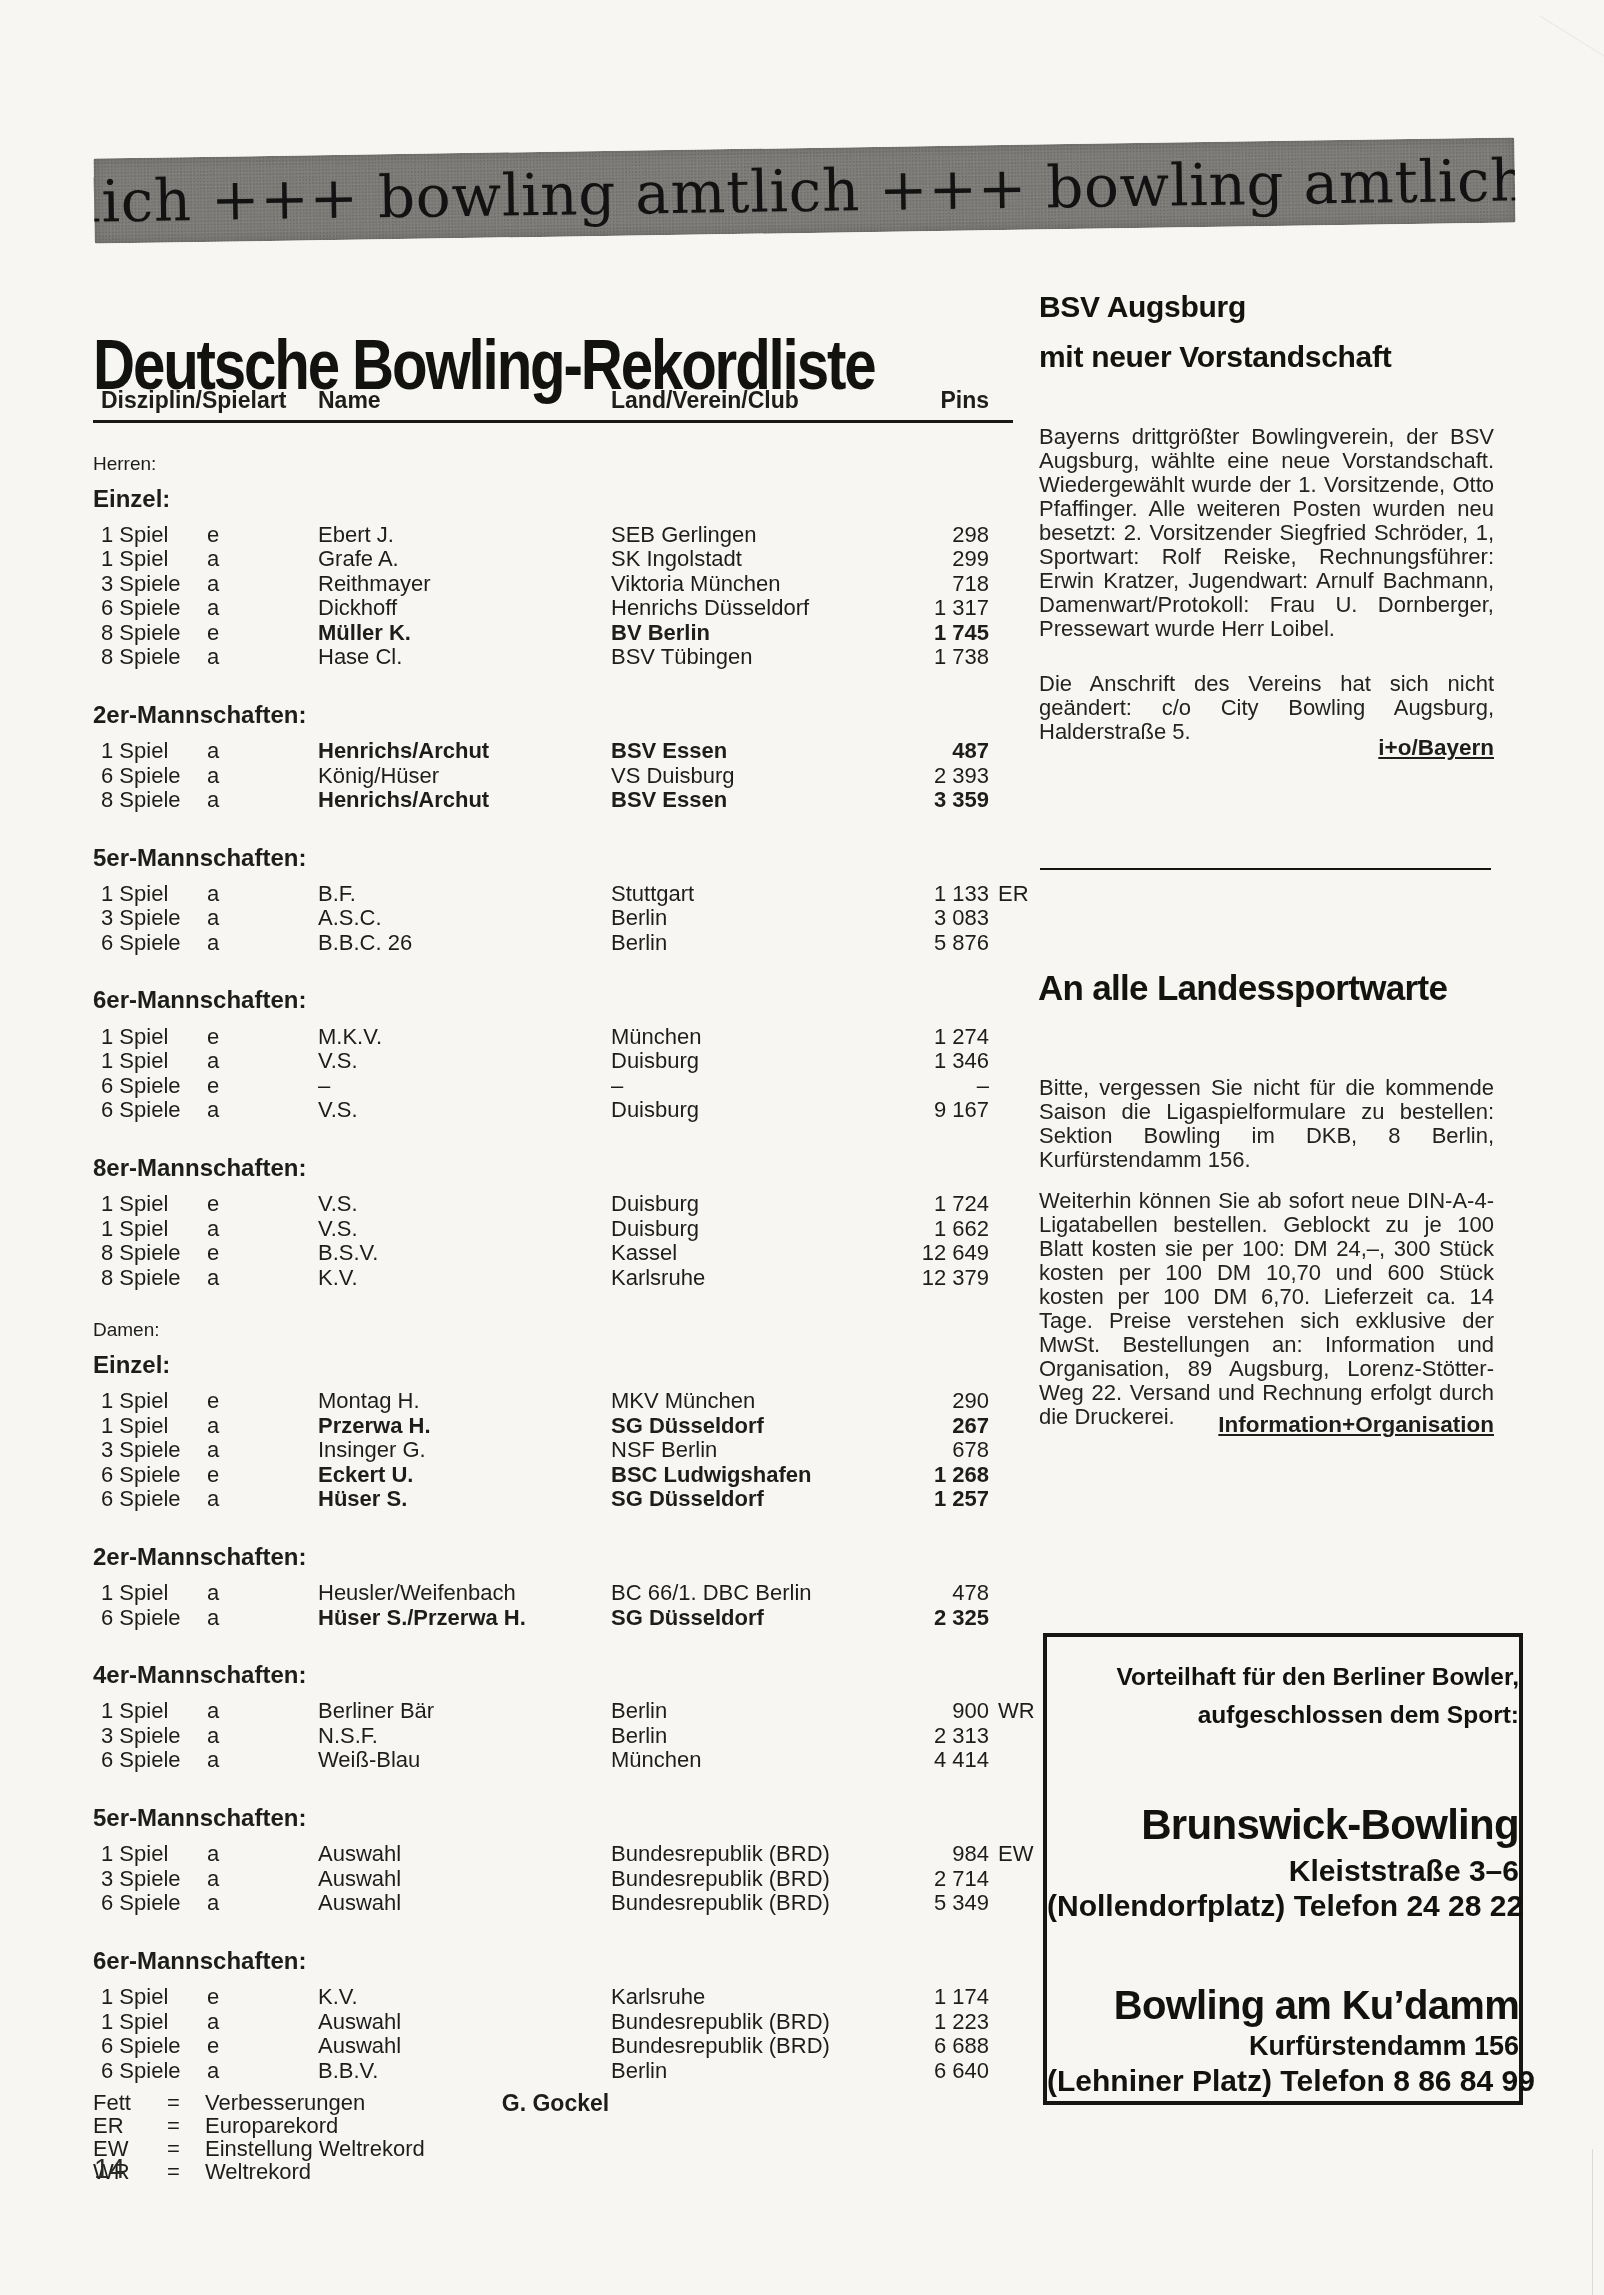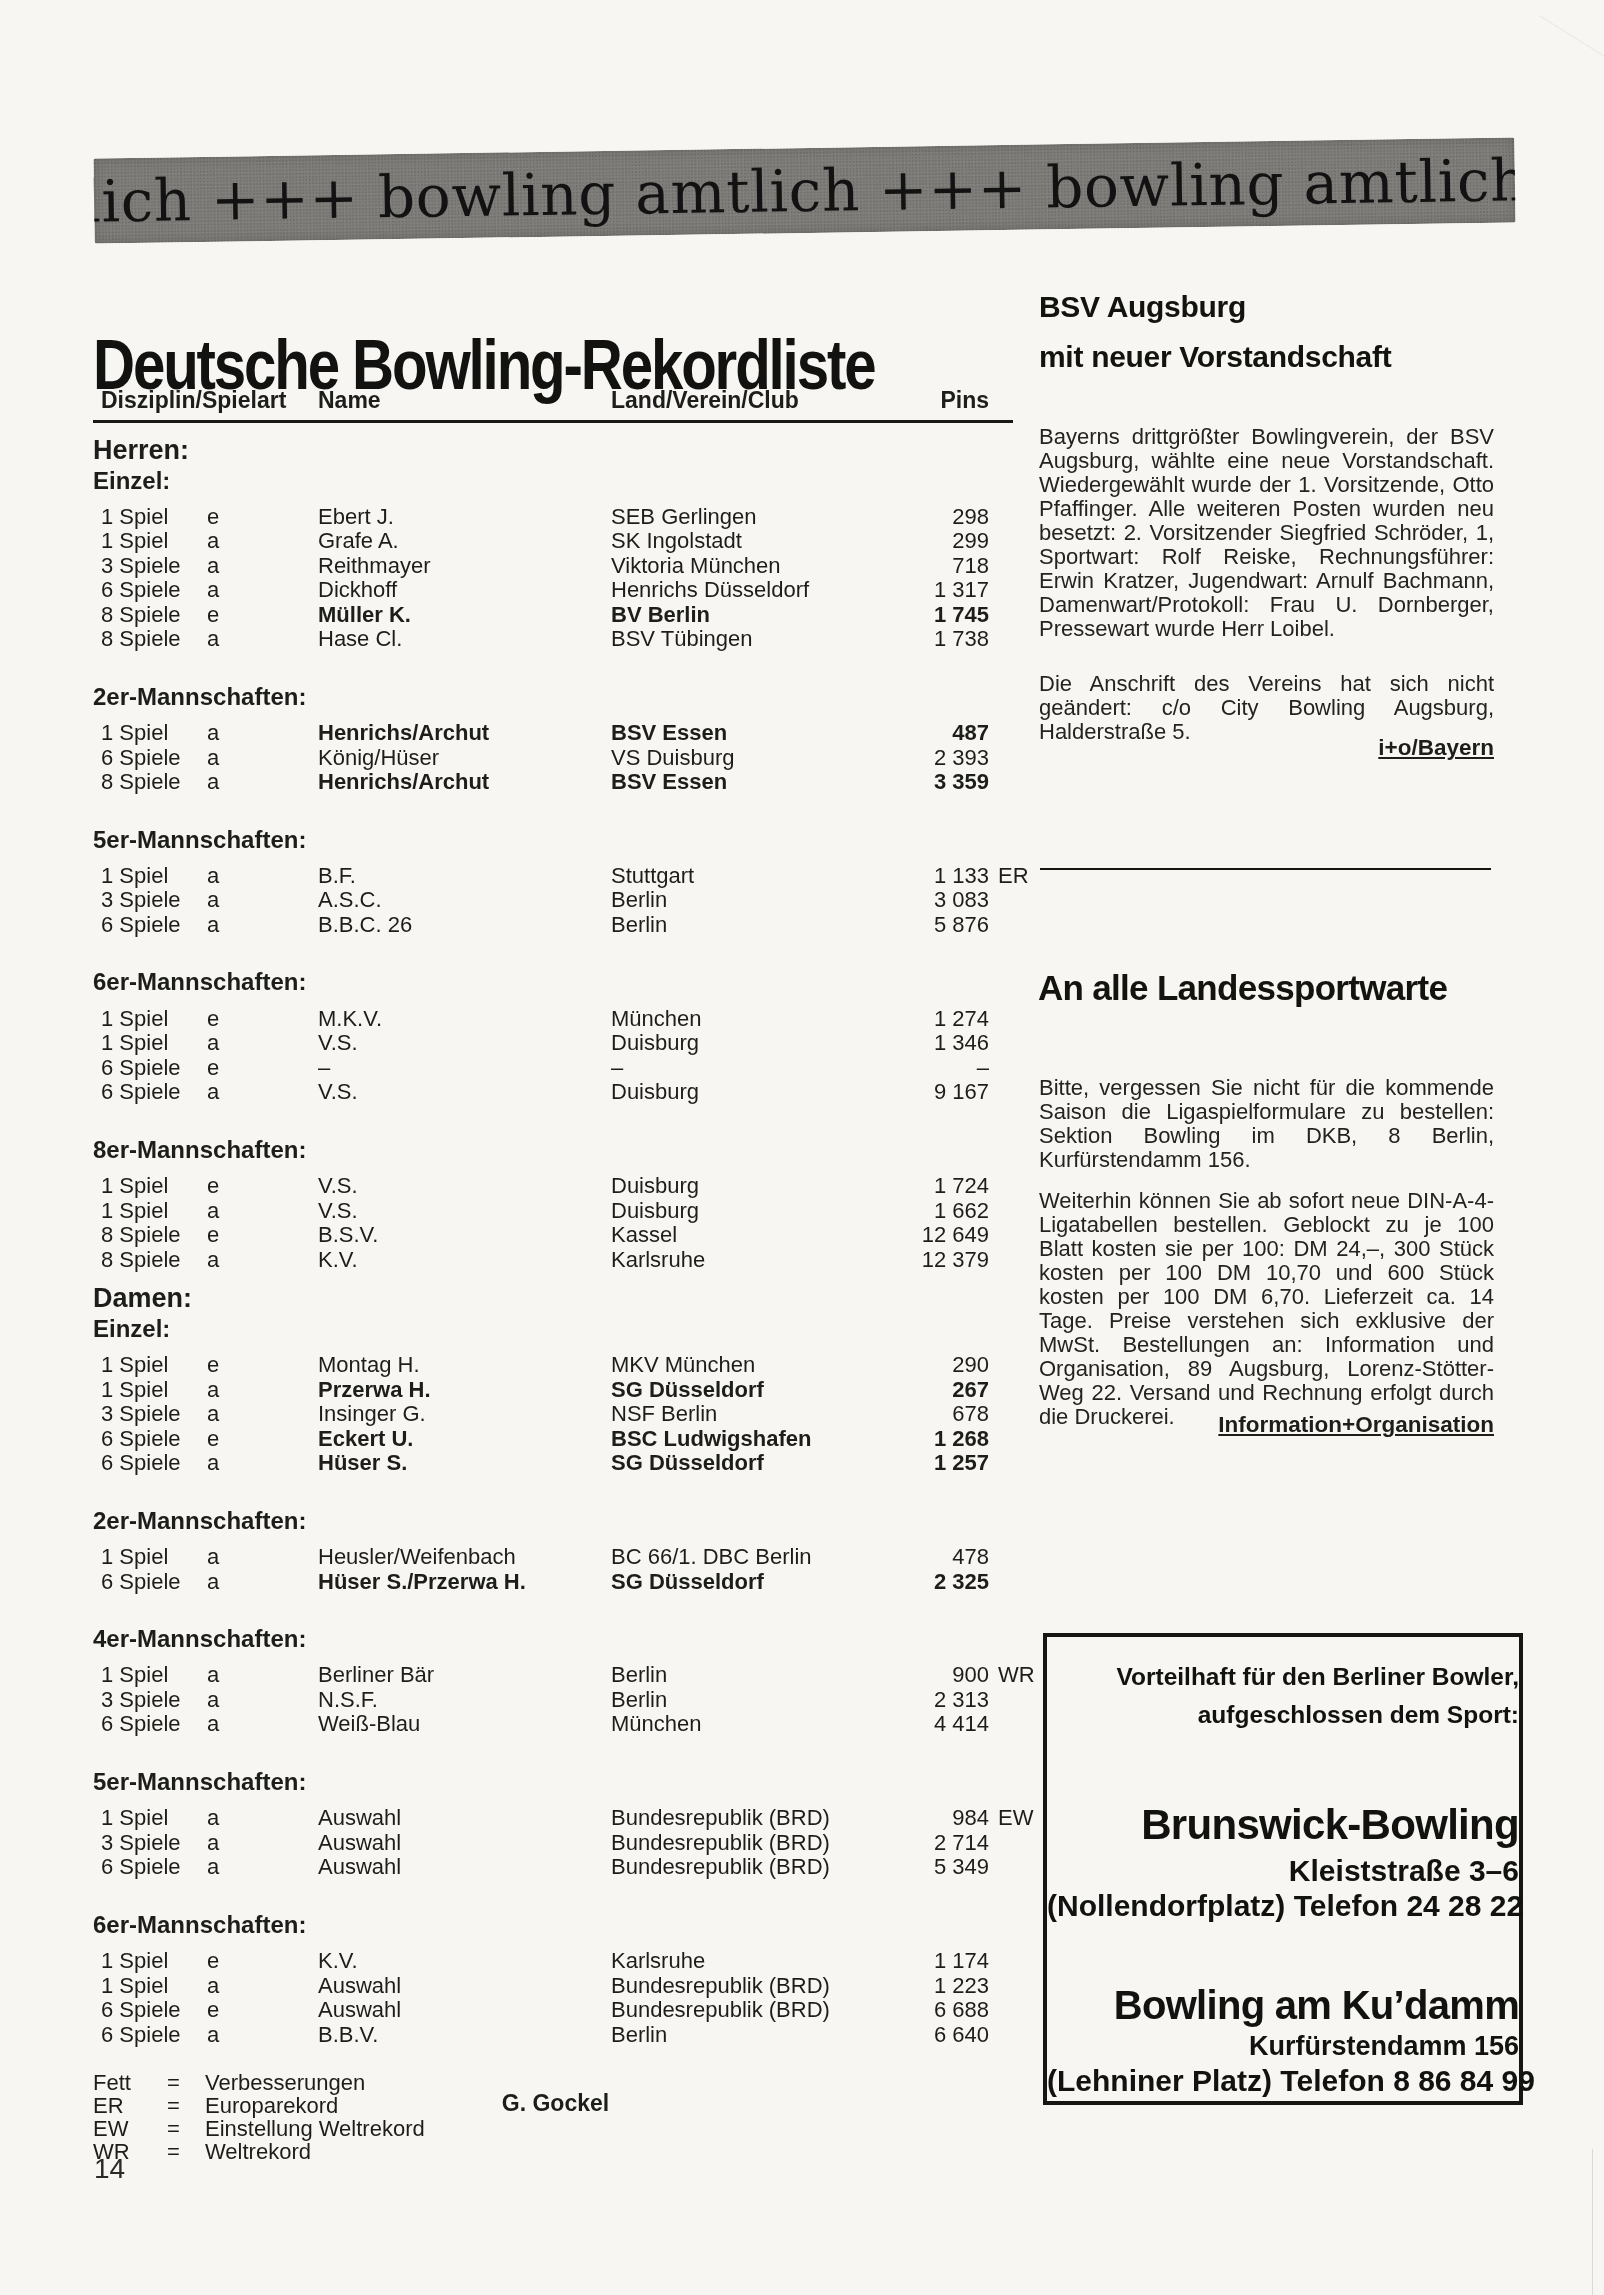--- a/index.html
+++ b/index.html
@@ -34,28 +34,28 @@
   .tbl{position:absolute;left:93px;top:387px;width:920px}
   .tbl-header{position:relative;height:30px;font-weight:bold;font-size:23px}
   .tbl-rule{border-top:3.3px solid #191917;margin-top:2.6px}
   .c{position:absolute;top:0;white-space:nowrap}
   .c-disc{left:8px}
   .c-mode{left:114px}
   .c-name{left:225px}
   .c-club{left:518px}
   .c-pins{left:727px;width:169px;text-align:right}
   .c-suffix{left:905px;width:79px}
-  .tbl-category{font-size:27px;font-weight:bold;margin-top:12px;height:29px}
+  .tbl-category{font-size:19px;font-weight:normal;margin-top:30px;height:29px}
   .tbl-heading{font-size:24px;font-weight:bold;margin-top:32px;margin-bottom:9.3px;height:28px}
   .tbl-heading.sub{margin-top:3px}
   .tbl-row{position:relative;height:24.5px;font-size:22px}
   .tbl-row.bold .c-name,.tbl-row.bold .c-club,
   .tbl-row.bold .c-pins,.tbl-row.bold .c-suffix{font-weight:bold}
   
-  .legend{margin-top:24px}
+  .legend{margin-top:8px}
   .legend-row{position:relative;height:23px;font-size:22px}
   .lg-term{left:0}
   .lg-eq{left:74px}
   .lg-def{left:112px}
   .gockel{
     position:absolute;left:93px;top:2090px;width:925px;
     text-align:center;font-weight:bold;font-size:23px;
   }
   .pagenum{position:absolute;left:94px;top:2153px;font-size:28px;color:#2a2a28}
   

